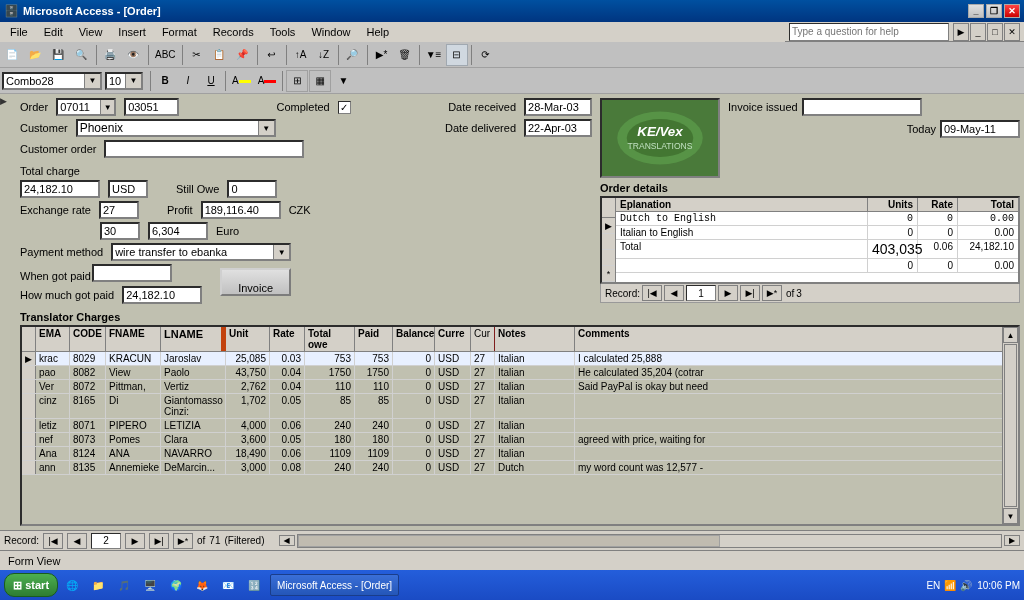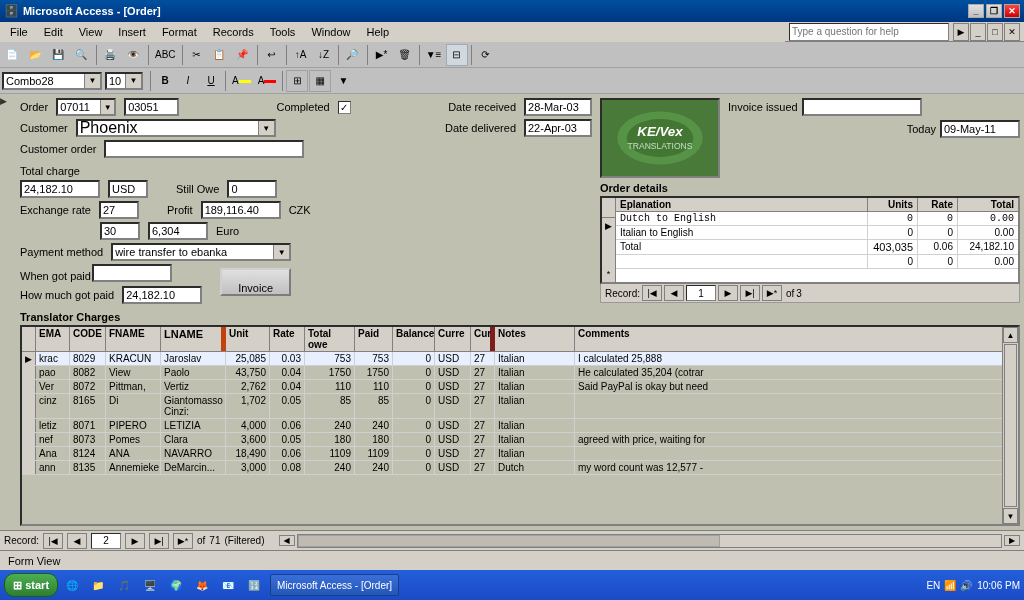--- a/index.html
+++ b/index.html
@@ -380,21 +380,21 @@
               <span class="field-label">Completed</span>
               <div class="checkbox-ctrl">✓</div>
               <span style="flex:1;"></span>
               <span class="field-label">Date received</span>
               <input class="text-input" type="text" value="28-Mar-03" style="width: 68px;">
             </div>
 
             <div style="display:flex; align-items:center; gap:8px; margin-bottom:3px;">
               <span class="field-label">Customer</span>
               <div class="drop-down-field" style="width:200px;">
-                <div class="drop-text" style="font-size:16px; font-weight:normal;">Phoenix</div>
+                <div class="drop-text" style="font-size:12px; font-weight:normal;">Phoenix</div>
                 <div class="drop-btn">▼</div>
               </div>
               <span style="flex:1;"></span>
               <span class="field-label">Date delivered</span>
               <input class="text-input" type="text" value="22-Apr-03" style="width: 68px;">
             </div>
 
             <div style="display:flex; align-items:center; gap:8px; margin-bottom:3px;">
               <span class="field-label">Customer order</span>
               <input class="text-input" type="text" value="" style="width: 200px;">
@@ -506,21 +506,21 @@
       <div style="width:60px; padding:1px 4px; font-size:10px; text-align:right;">0.00</div>
     </div>
                       <div style="display: flex; border-bottom: 1px solid rgb(208, 208, 208);">
       <div style="flex:1; padding:1px 4px; border-right:1px solid #d0d0d0; font-size:10px;">Italian to English</div>
       <div style="width:50px; padding:1px 4px; border-right:1px solid #d0d0d0; font-size:10px; text-align:right;">0</div>
       <div style="width:40px; padding:1px 4px; border-right:1px solid #d0d0d0; font-size:10px; text-align:right;">0</div>
       <div style="width:60px; padding:1px 4px; font-size:10px; text-align:right;">0.00</div>
     </div>
                       <div style="display: flex; border-bottom: 1px solid rgb(208, 208, 208);">
       <div style="flex:1; padding:1px 4px; border-right:1px solid #d0d0d0; font-size:10px;">Total</div>
-      <div style="width:50px; padding:1px 4px; border-right:1px solid #d0d0d0; font-size:11px; text-align:right;">403,035</div>
+      <div style="width:50px; padding:1px 4px; border-right:1px solid #d0d0d0; font-size:14px; text-align:right;">403,035</div>
       <div style="width:40px; padding:1px 4px; border-right:1px solid #d0d0d0; font-size:10px; text-align:right;">0.06</div>
       <div style="width:60px; padding:1px 4px; font-size:10px; text-align:right;">24,182.10</div>
     </div>
                     </div>
 
                   <div style="display:flex; border-bottom:1px solid #d0d0d0;">
                     <div style="flex:1; padding:1px 4px; border-right:1px solid #d0d0d0; font-size:10px;"></div>
                     <div style="width:50px; padding:1px 4px; border-right:1px solid #d0d0d0; font-size:10px; text-align:right;">0</div>
                     <div style="width:40px; padding:1px 4px; border-right:1px solid #d0d0d0; font-size:10px; text-align:right;">0</div>
                     <div style="width:60px; padding:1px 4px; font-size:10px; text-align:right;">0.00</div>
@@ -553,21 +553,21 @@
                 <div style="width:34px; padding:1px 3px; border-right:1px solid #808080; font-size:10px; font-weight:bold; flex-shrink:0;">EMA</div>
                 <div style="width:36px; padding:1px 3px; border-right:1px solid #808080; font-size:10px; font-weight:bold; flex-shrink:0;">CODE</div>
                 <div style="width:55px; padding:1px 3px; border-right:1px solid #808080; font-size:10px; font-weight:bold; flex-shrink:0;">FNAME</div>
                 <div style="width:65px; padding:1px 3px; border-right:5px solid #c2410c; font-size:11px; font-weight:bold; flex-shrink:0;">LNAME</div>
                 <div style="width:44px; padding:1px 3px; border-right:1px solid #808080; font-size:10px; font-weight:bold; flex-shrink:0;">Unit</div>
                 <div style="width:35px; padding:1px 3px; border-right:1px solid #808080; font-size:10px; font-weight:bold; flex-shrink:0;">Rate</div>
                 <div style="width:50px; padding:1px 3px; border-right:1px solid #808080; font-size:10px; font-weight:bold; flex-shrink:0;">Total owe</div>
                 <div style="width:38px; padding:1px 3px; border-right:1px solid #808080; font-size:10px; font-weight:bold; flex-shrink:0;">Paid</div>
                 <div style="width:42px; padding:1px 3px; border-right:1px solid #808080; font-size:10px; font-weight:bold; flex-shrink:0;">Balance</div>
                 <div style="width:36px; padding:1px 3px; border-right:1px solid #808080; font-size:10px; font-weight:bold; flex-shrink:0;">Curre</div>
-                <div style="width:24px; padding:1px 3px; border-right:5px solid #7f1d1d; font-size:10px; font-weight:bold; flex-shrink:0;">Cur</div>
+                <div style="width:24px; padding:1px 3px; border-right:1px solid #7f1d1d; font-size:10px; font-weight:normal; flex-shrink:0;">Cur</div>
                 <div style="width:80px; padding:1px 3px; border-right:1px solid #808080; font-size:10px; font-weight:bold; flex-shrink:0;">Notes</div>
                 <div style="flex:1; padding:1px 3px; font-size:10px; font-weight:bold;">Comments</div>
               </div>
 
               <div id="grid-rows-container" style="flex:1; overflow-y:auto; overflow-x:hidden;">
                   <div style="display: flex; border-bottom: 1px solid rgb(208, 208, 208); background: rgb(232, 240, 255);">
       <div style="width:14px; background:#d4d0c8; border-right:1px solid #808080; display:flex; align-items:center; justify-content:center; font-size:9px; flex-shrink:0;">▶</div>
       <div style="width:34px; padding:1px 3px; border-right:1px solid #d0d0d0; font-size:10px; overflow:hidden; flex-shrink:0;">krac</div>
       <div style="width:36px; padding:1px 3px; border-right:1px solid #d0d0d0; font-size:10px; overflow:hidden; flex-shrink:0;">8029</div>
       <div style="width:55px; padding:1px 3px; border-right:1px solid #d0d0d0; font-size:10px; overflow:hidden; flex-shrink:0;">KRACUN</div>

